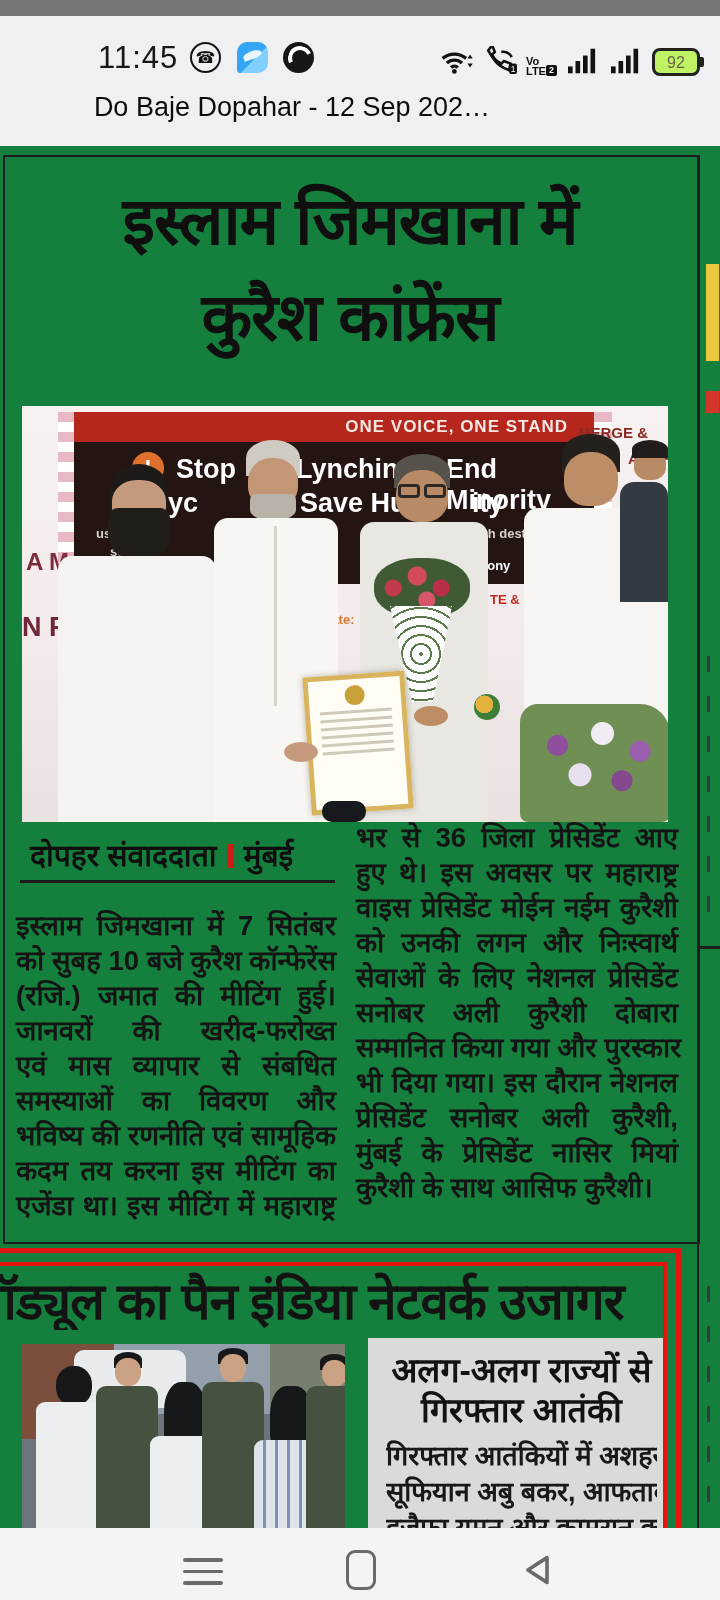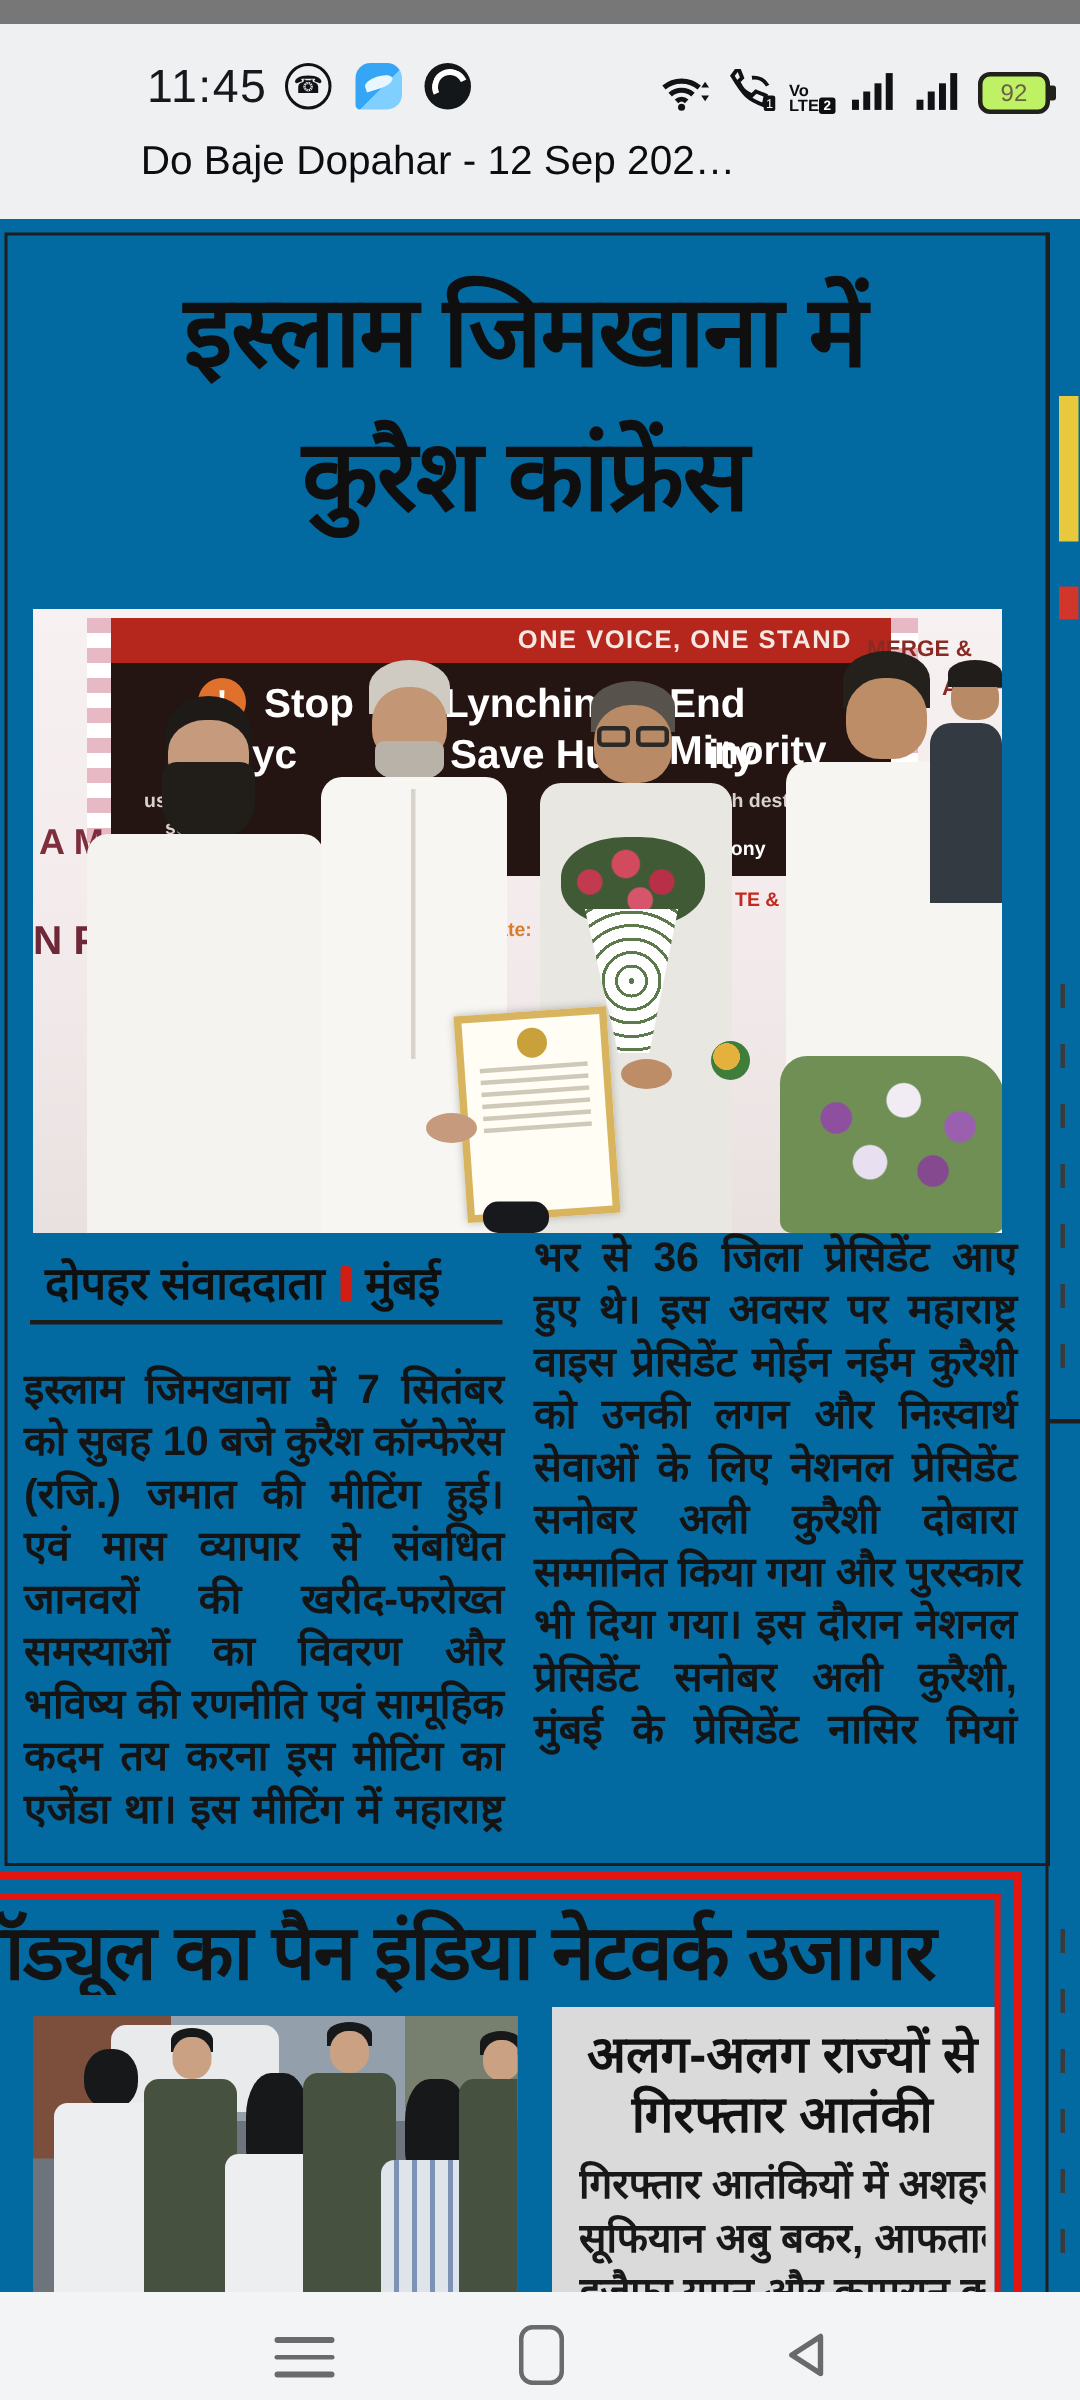--- a/index.html
+++ b/index.html
@@ -17,21 +17,21 @@
   .darkapp{left:283px;background:#14171a;border-radius:50%;}
   .darkapp:after{content:"";position:absolute;left:5px;top:4px;width:16px;height:16px;border:4px solid #fff;border-color:#fff transparent transparent #fff;border-radius:50%;transform:rotate(20deg);}
   .righticons{left:440px;top:24px;height:36px;display:flex;align-items:flex-end;gap:9px;}
   .volte{font-size:11px;font-weight:bold;color:#0c0e10;line-height:10px;text-align:left;position:relative;padding-right:11px;}
   .volte .b2{position:absolute;right:0;bottom:0;width:11px;height:11px;background:#0c0e10;color:#fff;font-size:9px;line-height:11px;text-align:center;border-radius:2px;}
   .batt{width:48px;height:28px;border:3px solid #23211c;border-radius:8px;background:#bef264;color:#6b6046;font-size:16px;text-align:center;line-height:23px;position:relative;}
   .batt:after{content:"";position:absolute;right:-7px;top:6px;width:4px;height:10px;background:#23211c;border-radius:0 2px 2px 0;}
   .apptitle{left:0;top:76px;width:584px;text-align:center;font-size:27px;color:#0b0d10;}
 
   
-  .page{left:0;top:130px;width:720px;height:1382px;background:#0369a1;overflow:hidden;}
+  .page{left:0;top:130px;width:720px;height:1382px;background:#15803d;overflow:hidden;}
   .a1box{left:3px;top:9px;width:697px;height:1089px;border:2px solid #1e1e1e;}
   .pageborder{left:697px;top:9px;width:2px;height:1373px;background:#1e1e1e;}
   .hi{color:#0f0f0f;}
   .hl1{left:10px;top:28px;width:680px;text-align:center;font-size:66px;font-weight:800;line-height:94px;letter-spacing:-1px;}
 
   
   .photo1{left:22px;top:260px;width:646px;height:416px;background:linear-gradient(180deg,#f7f1f2 0%,#f2e9ea 60%,#e9e0e0 100%);overflow:hidden;}
   .banner{left:52px;top:6px;width:520px;height:172px;background:#241412;}
   .bstripeL{left:36px;top:6px;width:18px;height:172px;background:repeating-linear-gradient(180deg,#e7b9c4 0 10px,#fff 10px 20px);}
   .bstripeR{left:572px;top:6px;width:18px;height:172px;background:repeating-linear-gradient(180deg,#e7b9c4 0 10px,#fff 10px 20px);}
@@ -228,38 +228,39 @@
 
     <div class="abs dateline hi">
       <span>दोपहर संवाददाता</span><span class="redsep"></span><span>मुंबई</span>
     </div>
     <div class="abs dl-rule"></div>
 
     <div class="abs colL">
       <div class="bl">इस्लाम जिमखाना में 7 सितंबर</div>
       <div class="bl">को सुबह 10 बजे कुरैश कॉन्फेरेंस</div>
       <div class="bl">(रजि.) जमात की मीटिंग हुई।</div>
+      <div class="bl">जानवरों की खरीद-फरोख्त</div>
       <div class="bl">एवं मास व्यापार से संबधित</div>
-      <div class="bl">जानवरों की खरीद-फरोख्त</div>
       <div class="bl">समस्याओं का विवरण और</div>
       <div class="bl">भविष्य की रणनीति एवं सामूहिक</div>
       <div class="bl">कदम तय करना इस मीटिंग का</div>
       <div class="bl">एजेंडा था। इस मीटिंग में महाराष्ट्र</div>
     </div>
     <div class="abs colR">
       <div class="bl">भर से 36 जिला प्रेसिडेंट आए</div>
       <div class="bl">हुए थे। इस अवसर पर महाराष्ट्र</div>
       <div class="bl">वाइस प्रेसिडेंट मोईन नईम कुरैशी</div>
       <div class="bl">को उनकी लगन और निःस्वार्थ</div>
       <div class="bl">सेवाओं के लिए नेशनल प्रेसिडेंट</div>
       <div class="bl">सनोबर अली कुरैशी दोबारा</div>
       <div class="bl">सम्मानित किया गया और पुरस्कार</div>
       <div class="bl">भी दिया गया। इस दौरान नेशनल</div>
       <div class="bl">प्रेसिडेंट सनोबर अली कुरैशी,</div>
       <div class="bl">मुंबई के प्रेसिडेंट नासिर मियां</div>
+      <div class="bl last">कुरैशी के साथ आसिफ कुरैशी।</div>
     </div>
 
     <div class="abs redline" style="left:0;top:1102px;width:681px;height:5px;"></div>
     <div class="abs redline" style="left:0;top:1116px;width:667px;height:4px;"></div>
     <div class="abs redline" style="left:676px;top:1102px;width:5px;height:280px;"></div>
     <div class="abs redline" style="left:663px;top:1116px;width:4px;height:266px;"></div>
 
     <div class="abs a2hl hi">मॉड्यूल का पैन इंडिया नेटवर्क उजागर</div>
 
     <div class="abs photo2">

